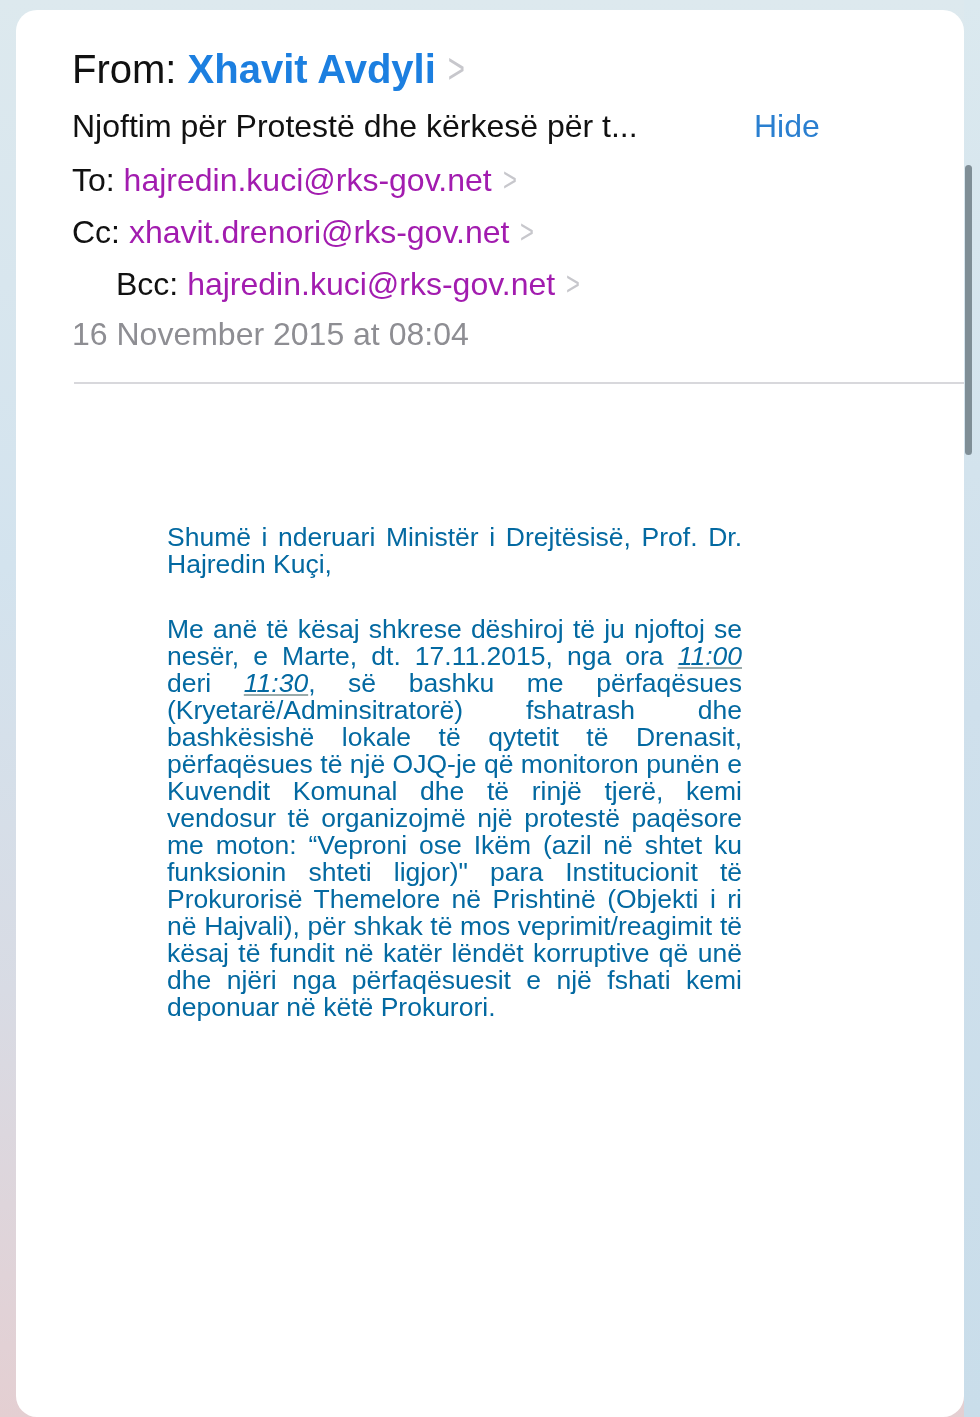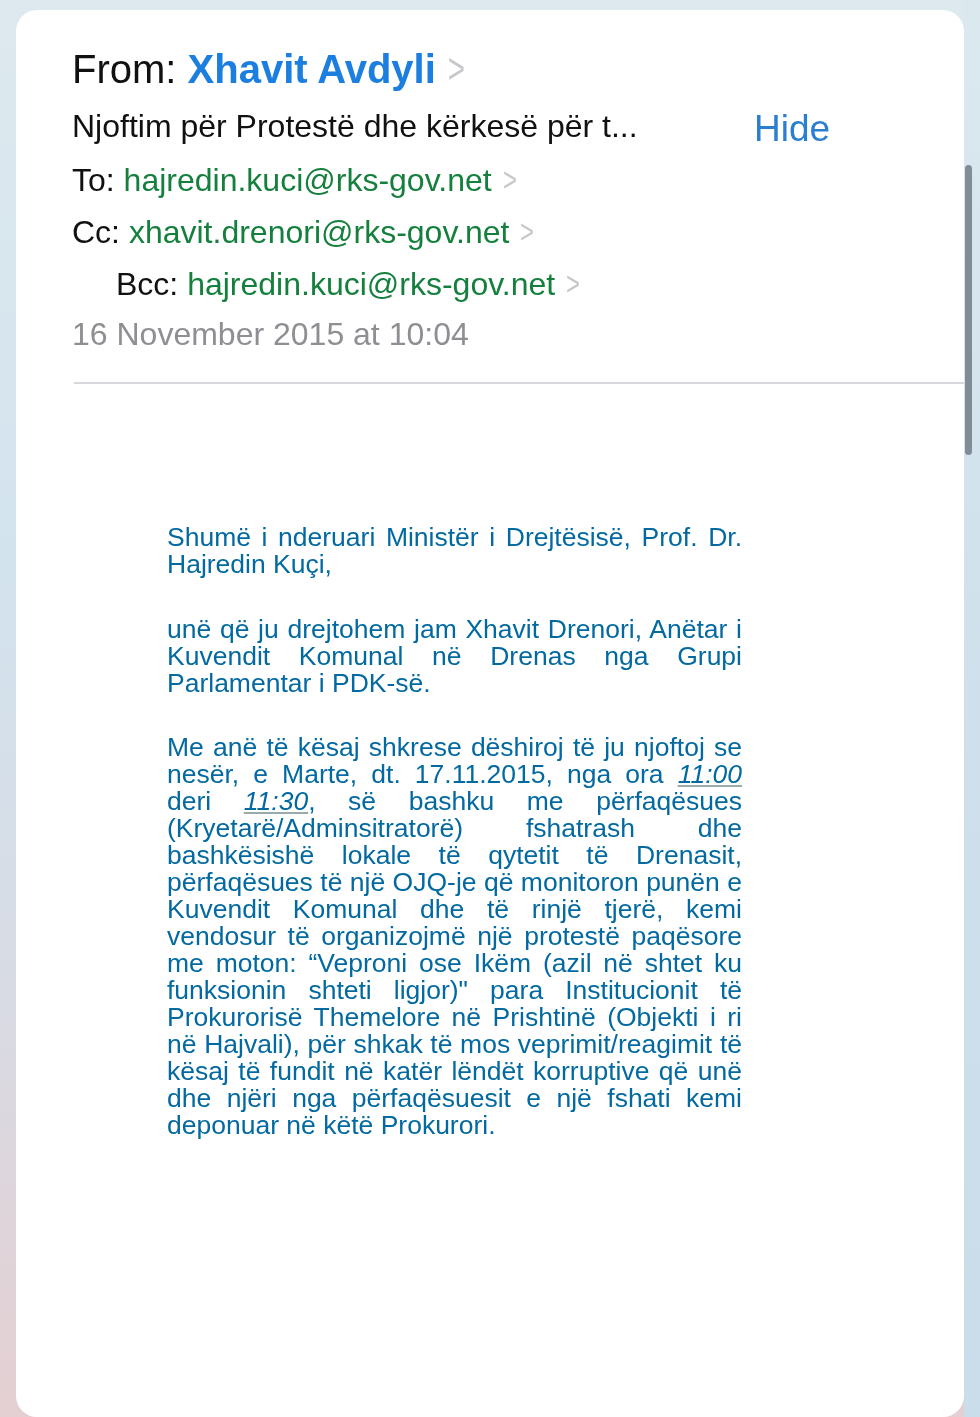--- a/index.html
+++ b/index.html
@@ -19,29 +19,29 @@
     }
     .header { position: absolute; left: 56px; top: 30px; width: 880px; }
     .row { position: absolute; left: 0; white-space: nowrap; color: #111; }
     .from-row { top: 5px; font-size: 40px; }
     .subject-row { top: 68px; font-size: 32px; text-align: right; }
     .to-row { top: 120px; font-size: 32px; }
     .cc-row { top: 172px; font-size: 32px; }
     .bcc-row { top: 224px; font-size: 32px; margin-left: 44px; }
     .date-row { top: 276px; font-size: 32px; color: #8e8e93; }
     .lbl { color: #111; }
-    .link { color: #15803d; }
+    .link { color: #a21caf; }
     .from-name { color: #1c7fe0; font-weight: bold; }
     .chev {
       display: inline-block; color: #c7c7cc; font-size: 34px; margin-left: 8px;
       transform: scaleX(0.7); vertical-align: 0px;
     }
     .from-row .chev { font-size: 42px; }
     .hide-link {
-      position: absolute; left: 682px; top: 68px; font-size: 37px; color: #2a7fd0;
+      position: absolute; left: 682px; top: 68px; font-size: 32px; color: #2a7fd0;
     }
     .avatar {
       position: absolute; left: 840px; top: 42px; width: 84px; height: 84px;
       border-radius: 50%; background: #8e93a1; color: #fff; font-size: 34px;
       display: flex; align-items: center; justify-content: center;
     }
     .divider {
       position: absolute; left: 58px; top: 372px; width: 890px; height: 2px;
       background: #d8d8dc;
     }
@@ -80,26 +80,25 @@
     <div class="row cc-row">
       <span class="lbl">Cc:</span>
       <span class="link">xhavit.drenori@rks-gov.net</span><span class="chev">&gt;</span>
     </div>
 
     <div class="row bcc-row">
       <span class="lbl">Bcc:</span>
       <span class="link">hajredin.kuci@rks-gov.net</span><span class="chev">&gt;</span>
     </div>
 
-    <div class="row date-row">16 November 2015 at 10:04</div>
+    <div class="row date-row">16 November 2015 at 08:04</div>
   </div>
 
 
   <div class="divider"></div>
 
   <div class="body">
     <p>Shumë i nderuari Ministër i Drejtësisë, Prof. Dr. Hajredin Kuçi,</p>
-    <p>unë që ju drejtohem jam Xhavit Drenori, Anëtar i Kuvendit Komunal në Drenas nga Grupi Parlamentar i PDK-së.</p>
     <p><span>Me anë të kësaj shkrese dëshiroj të ju njoftoj se nesër, e Marte, dt. 17.11.2015, nga ora </span><span class="u">11:00</span><span> deri </span><span class="u">11:30</span><span>, së bashku me përfaqësues (Kryetarë/Adminsitratorë) fshatrash dhe bashkësishë lokale të qytetit të Drenasit,  përfaqësues të një OJQ-je që monitoron punën e Kuvendit Komunal dhe të rinjë tjerë, kemi vendosur të organizojmë një protestë paqësore me moton: “Veproni ose Ikëm (azil në shtet ku funksionin shteti ligjor)" para Institucionit të Prokurorisë Themelore në Prishtinë (Objekti i ri në Hajvali), për shkak të mos veprimit/reagimit të kësaj të fundit në katër lëndët korruptive që unë dhe njëri nga përfaqësuesit e një fshati kemi deponuar në këtë Prokurori.</span></p>
   </div>
 </div>
 
 <div class="scrollbar"></div>
 
 </body></html>

